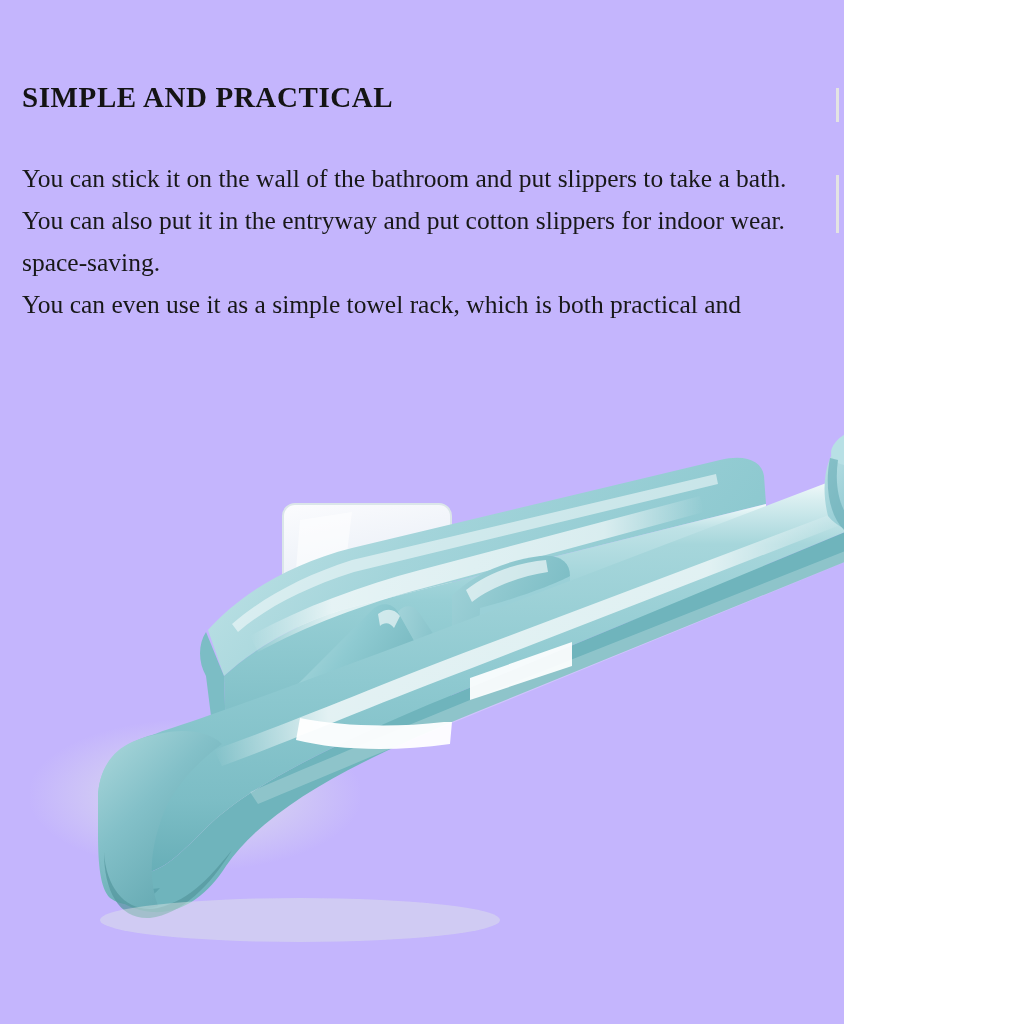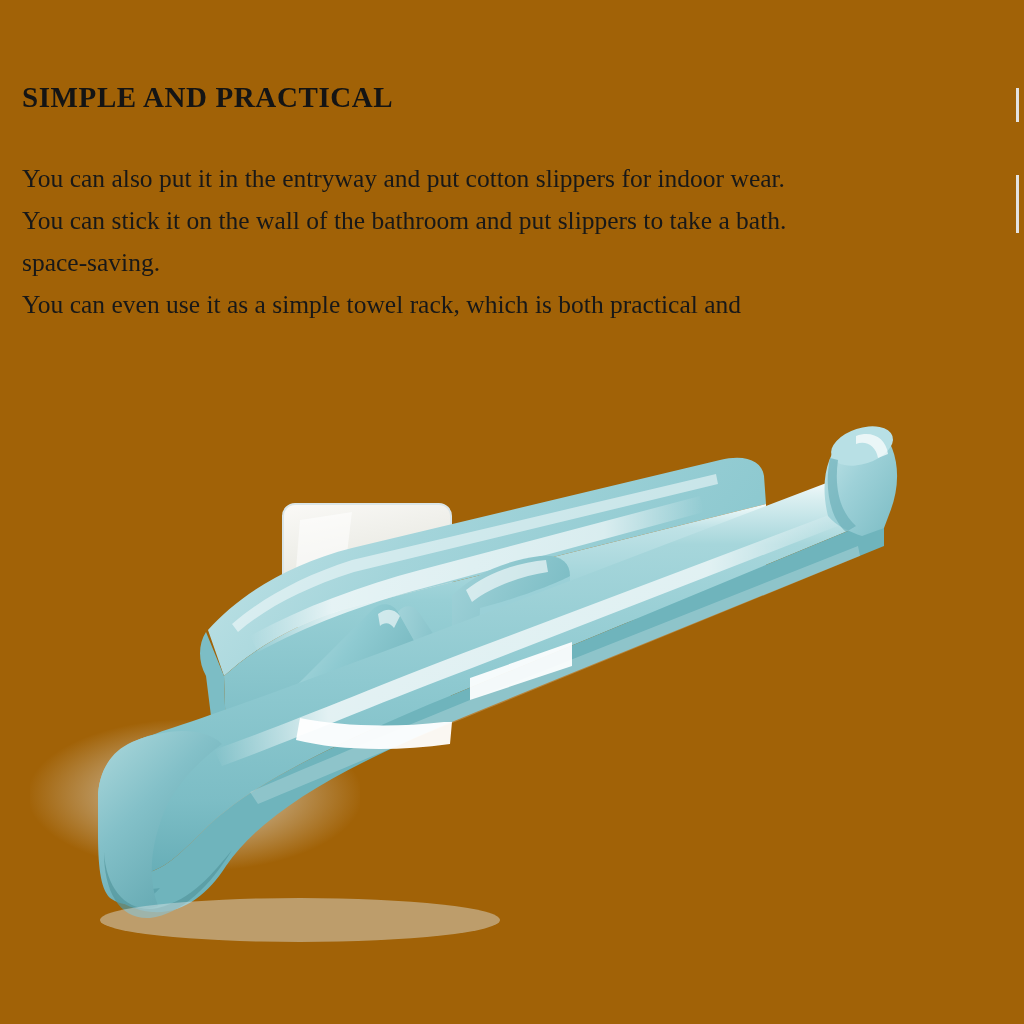--- a/index.html
+++ b/index.html
@@ -7,23 +7,23 @@
     margin: 0;
     padding: 0;
     background: #ffffff;
   }
   body {
     font-family: "Liberation Serif", "DejaVu Serif", serif;
     color: #111111;
   }
   #page {
     position: relative;
-    width: 1024px;
+    width: 844px;
     height: 1024px;
-    background: #a16207;
+    background: #c4b5fd;
     overflow: hidden;
   }
 
   
   #text-block {
     position: absolute;
     left: 22px;
     top: 82px;
     width: 960px;
   }
@@ -89,22 +89,22 @@
 <div id="page">
 
   <div class="edge-mark" id="edge-mark-top"></div>
   <div class="edge-mark" id="edge-mark-bottom"></div>
 
   <div id="text-block">
 
     <h1 id="page-title">SIMPLE AND PRACTICAL</h1>
 
     <div id="body-copy">
+      <div class="body-line">You can stick it on the wall of the bathroom and put slippers to take a bath.</div>
       <div class="body-line">You can also put it in the entryway and put cotton slippers for indoor wear.</div>
-      <div class="body-line">You can stick it on the wall of the bathroom and put slippers to take a bath.</div>
       <div class="body-line">space-saving.</div>
       <div class="body-line">You can even use it as a simple towel rack, which is both practical and</div>
     </div>
   </div>
 
   <div id="floor-shadow"></div>
 
   <figure id="product-figure" style="margin:0;">
     <svg id="product-svg" viewBox="0 0 1024 624" xmlns="http://www.w3.org/2000/svg">
       <defs>

